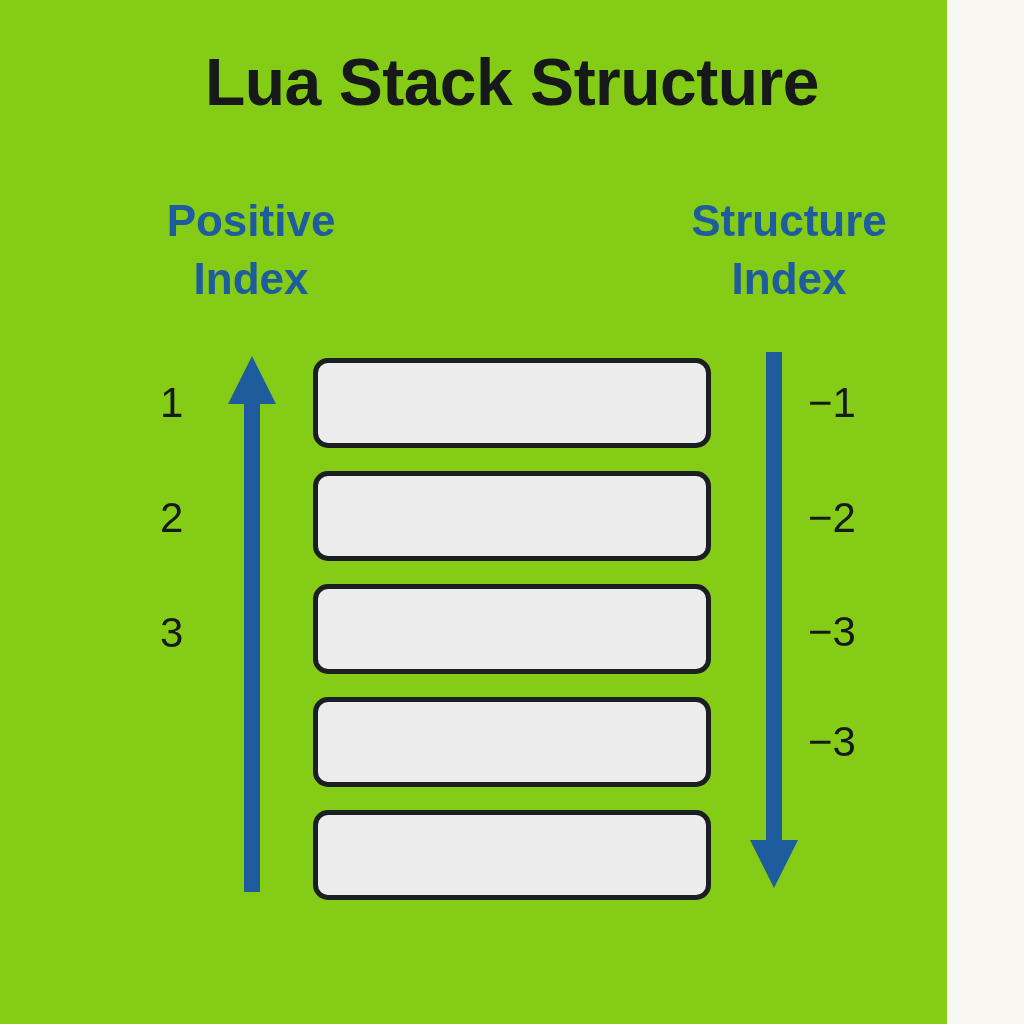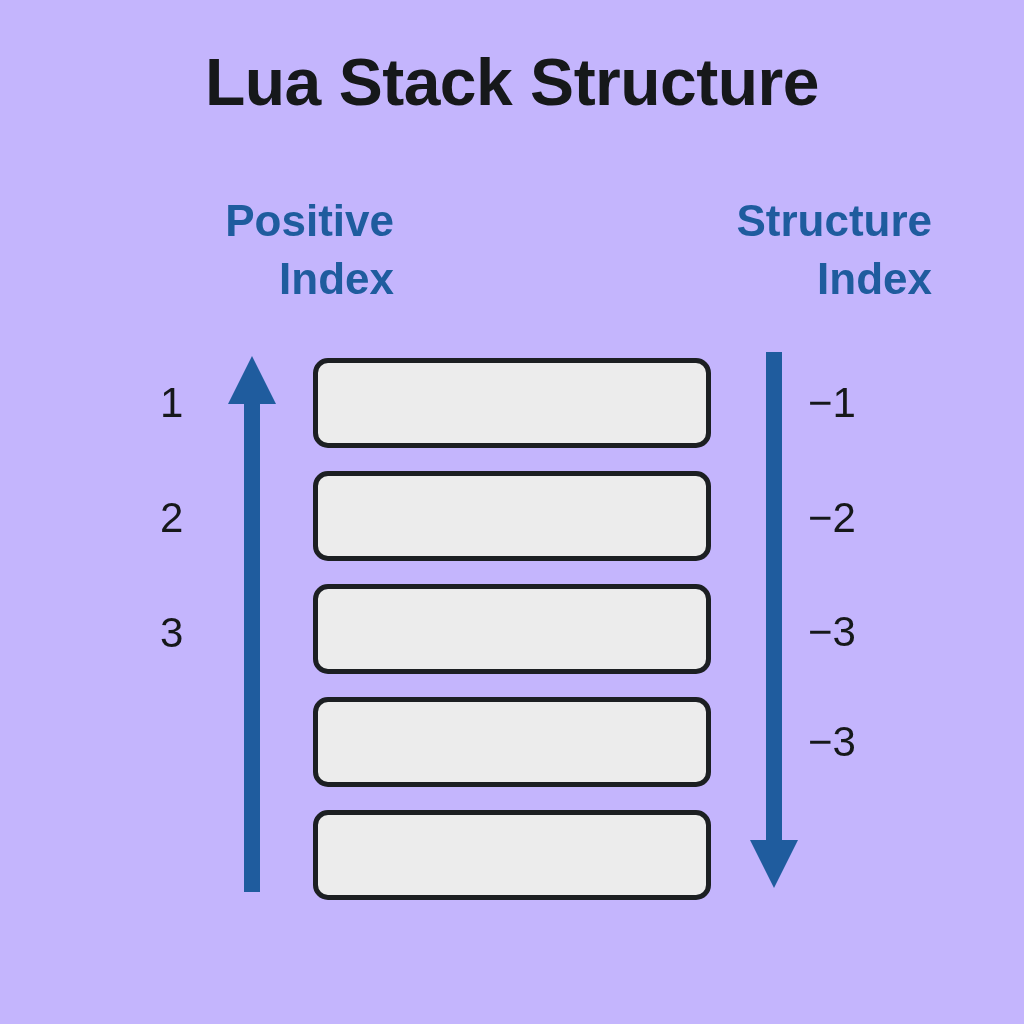--- a/index.html
+++ b/index.html
@@ -8,23 +8,23 @@
   }
   body {
     width: 1024px;
     height: 1024px;
     background: #f7f6f1;
     font-family: "Liberation Sans", sans-serif;
     overflow: hidden;
   }
   #canvas {
     position: relative;
-    width: 1024px;
+    width: 947px;
     height: 1024px;
-    background: #c4b5fd;
+    background: #84cc16;
   }
 
   
   #title {
     position: absolute;
     top: 48px;
     left: 0;
     width: 1024px;
     text-align: center;
     font-size: 66px;
@@ -35,21 +35,21 @@
     white-space: nowrap;
   }
 
   
   .col-heading {
     position: absolute;
     font-size: 44px;
     font-weight: 600;
     color: #1f5c9e;
     line-height: 1.32;
-    text-align: right;
+    text-align: center;
   }
   #heading-positive {
     left: 108px;
     top: 192px;
     width: 286px;
   }
   #heading-negative {
     left: 646px;
     top: 192px;
     width: 286px;

